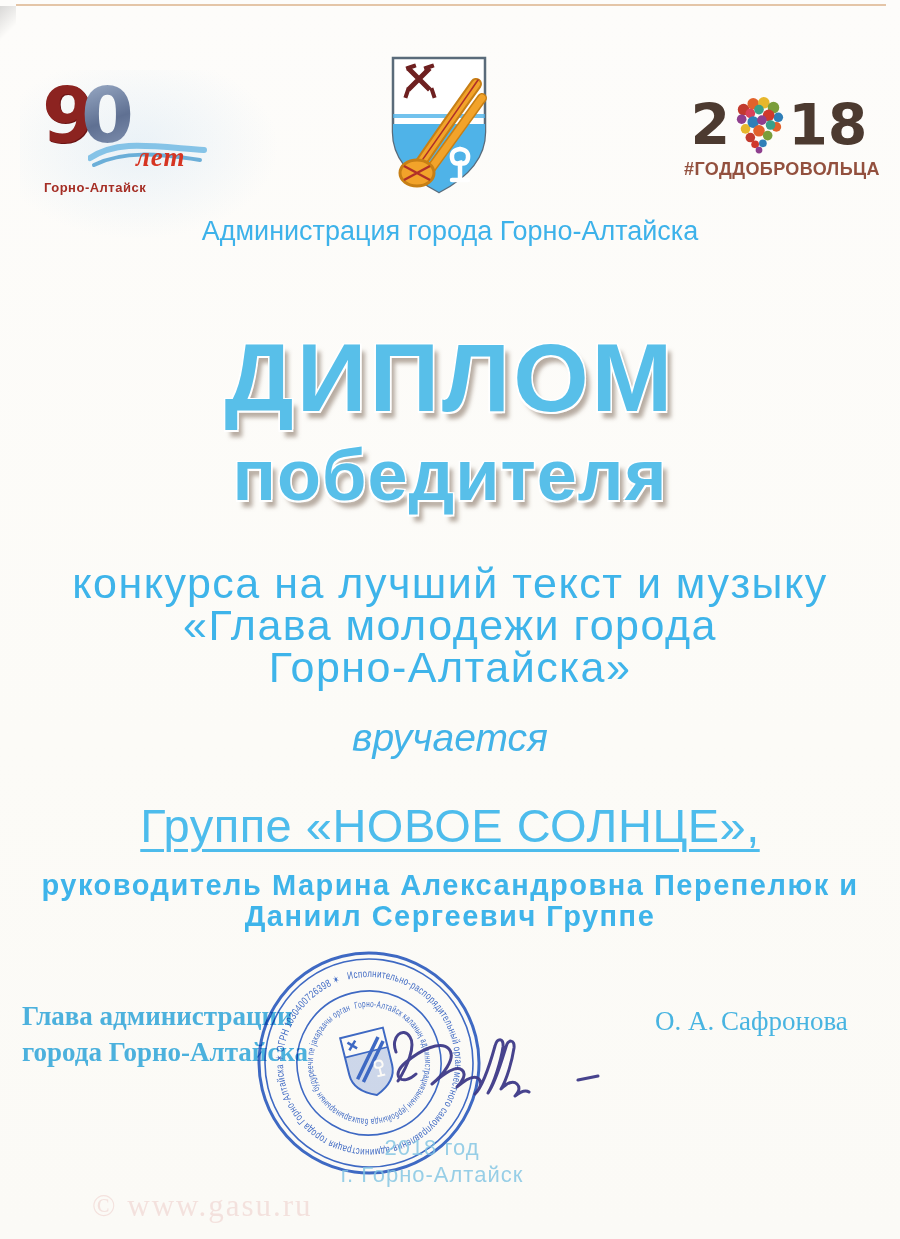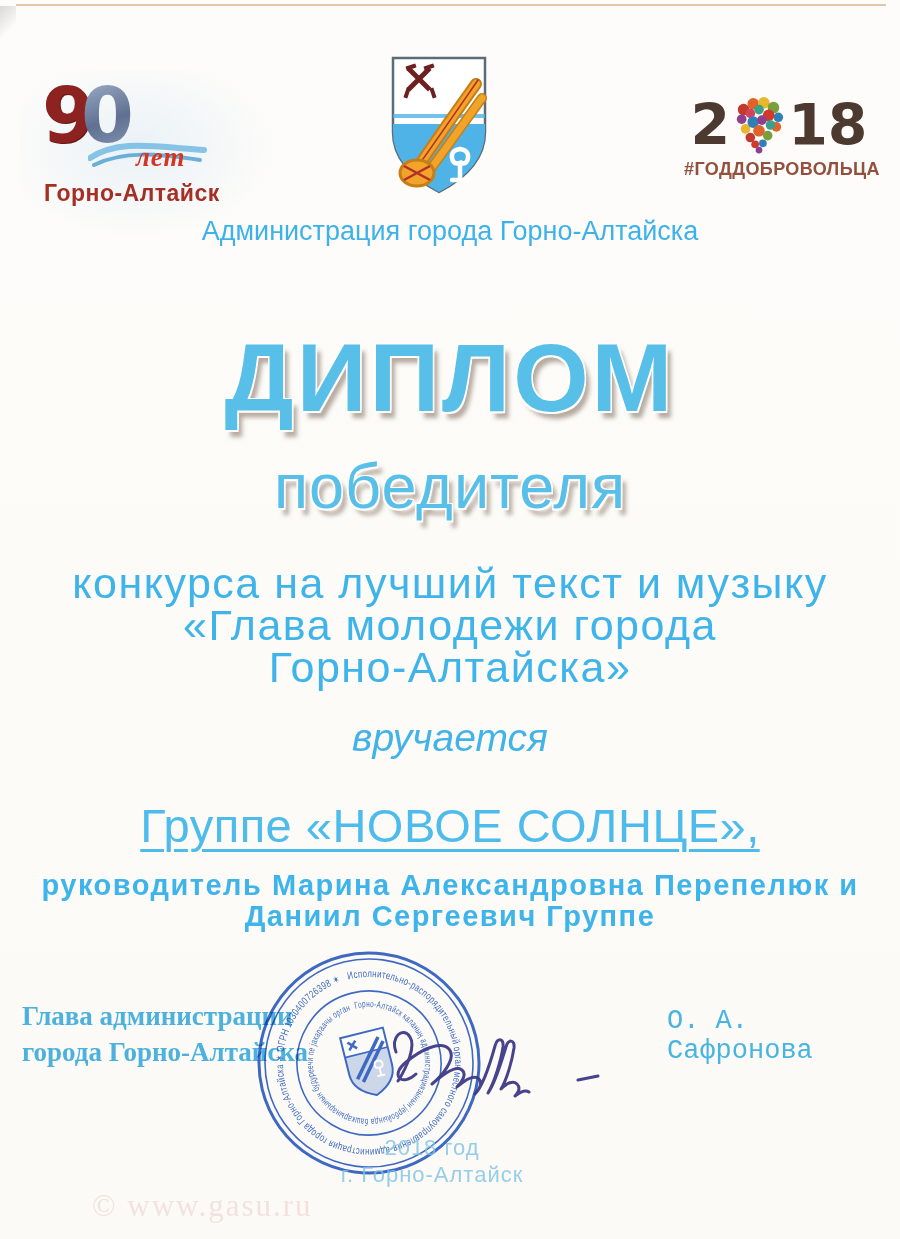--- a/index.html
+++ b/index.html
@@ -21,54 +21,54 @@
   
   .anniv{left:36px; top:84px; width:190px; height:120px;}
   .anniv .digits{position:absolute; left:6px; top:-14px; font-weight:bold; font-size:76px;
     font-family:"DejaVu Sans", sans-serif; line-height:1;margin-top:8px;}
   .anniv .nine{color:#8c2320; text-shadow:1px 1px 0 #6b1414;}
   .anniv .zero{color:#74839f; margin-left:-14px;
     background:linear-gradient(160deg,#8fa0bc 20%,#5f7092 55%,#7e8fae 85%);
     -webkit-background-clip:text; background-clip:text; -webkit-text-fill-color:transparent;}
   .anniv .let{position:absolute; left:100px; top:58px; font-size:27px; font-weight:bold;
     font-style:italic; color:#d63522; letter-spacing:1px;font-family:Liberation Serif, serif;}
-  .anniv .city{position:absolute; left:8px; top:96px; font-size:23px; font-weight:bold;
+  .anniv .city{position:absolute; left:8px; top:96px; font-size:13px; font-weight:bold;
     color:#a52e25; letter-spacing:.5px;text-align:right;}
   .anniv svg{position:absolute; left:52px; top:52px;}
 
   
   .coa{left:388px; top:54px; width:102px; height:142px;}
 
   
   .vol{left:684px; top:94px; width:190px; text-align:center;}
   .vol .year{display:flex; align-items:center; justify-content:center; gap:2px;}
   .vol .yd{font-family:"DejaVu Sans", sans-serif; font-weight:bold; font-size:57px;
     color:#4c3a30; line-height:1;}
   .vol .hash{margin-top:3px; font-size:18px; font-weight:bold; color:#93503e; letter-spacing:.4px;}
 
   .admin-line{top:216px; font-size:27px; color:#3db2ea;}
 
   .title-main{top:322px; font-size:97px; font-weight:bold; letter-spacing:3px; color:#58bfe9;
     text-shadow:-1.5px -1.5px 0 #fff, 1.5px -1.5px 0 #fff, -1.5px 1.5px 0 #fff,
                 1.5px 1.5px 0 #fff, 5px 7px 4px rgba(125,105,90,.55);}
-  .title-sub{top:450px; font-size:63px; font-weight:normal; letter-spacing:1px; color:#58bfe9;
+  .title-sub{top:434px; font-size:72px; font-weight:bold; letter-spacing:1px; color:#58bfe9;
     text-shadow:-1.5px -1.5px 0 #fff, 1.5px -1.5px 0 #fff, -1.5px 1.5px 0 #fff,
                 1.5px 1.5px 0 #fff, 5px 7px 4px rgba(125,105,90,.55);}
 
   .contest{top:562px; font-size:43px; line-height:42px; letter-spacing:1.5px; color:#3eb4ea;}
   .verb{top:716px; font-size:39px; font-style:italic; color:#42b3e8;}
   .recipient{top:798px; font-size:47px; color:#4dbcec; letter-spacing:.5px;}
   .recipient span{text-decoration:underline; text-decoration-thickness:3px; text-underline-offset:7px;}
   .leaders{top:870px; font-size:29px; font-weight:bold; line-height:31px;
     letter-spacing:1.5px; color:#3eb4ea;}
 
   .signer-left{left:22px; top:998px; font-family:"Liberation Serif", serif; font-weight:bold;
     font-size:27px; line-height:36px; color:#4cb1dd;}
-  .signer-right{left:655px; top:1006px; font-family:Liberation Mono, monospace;
-    font-size:27px; color:#48b4e1;margin-left:12px;}
+  .signer-right{left:655px; top:1006px; font-family:Liberation Serif, serif;
+    font-size:27px; color:#48b4e1;}
 
   .seal{left:254px; top:948px; width:230px; height:230px; transform:rotate(-14deg);
     opacity:.92; mix-blend-mode:multiply;}
   .sig{left:382px; top:1014px; width:222px; height:88px; opacity:.95;}
 
   .footer{top:1134px; left:-18px; width:900px; position:absolute; text-align:center;
     font-size:22px; line-height:27px; letter-spacing:1px; color:#7fc4e3; opacity:.8;
     filter:blur(.4px);}
   .watermark{left:92px; top:1188px; font-family:"Liberation Serif", serif; font-weight:normal;
     font-size:31px; letter-spacing:2px; color:#f2dcd8; opacity:.8;}

